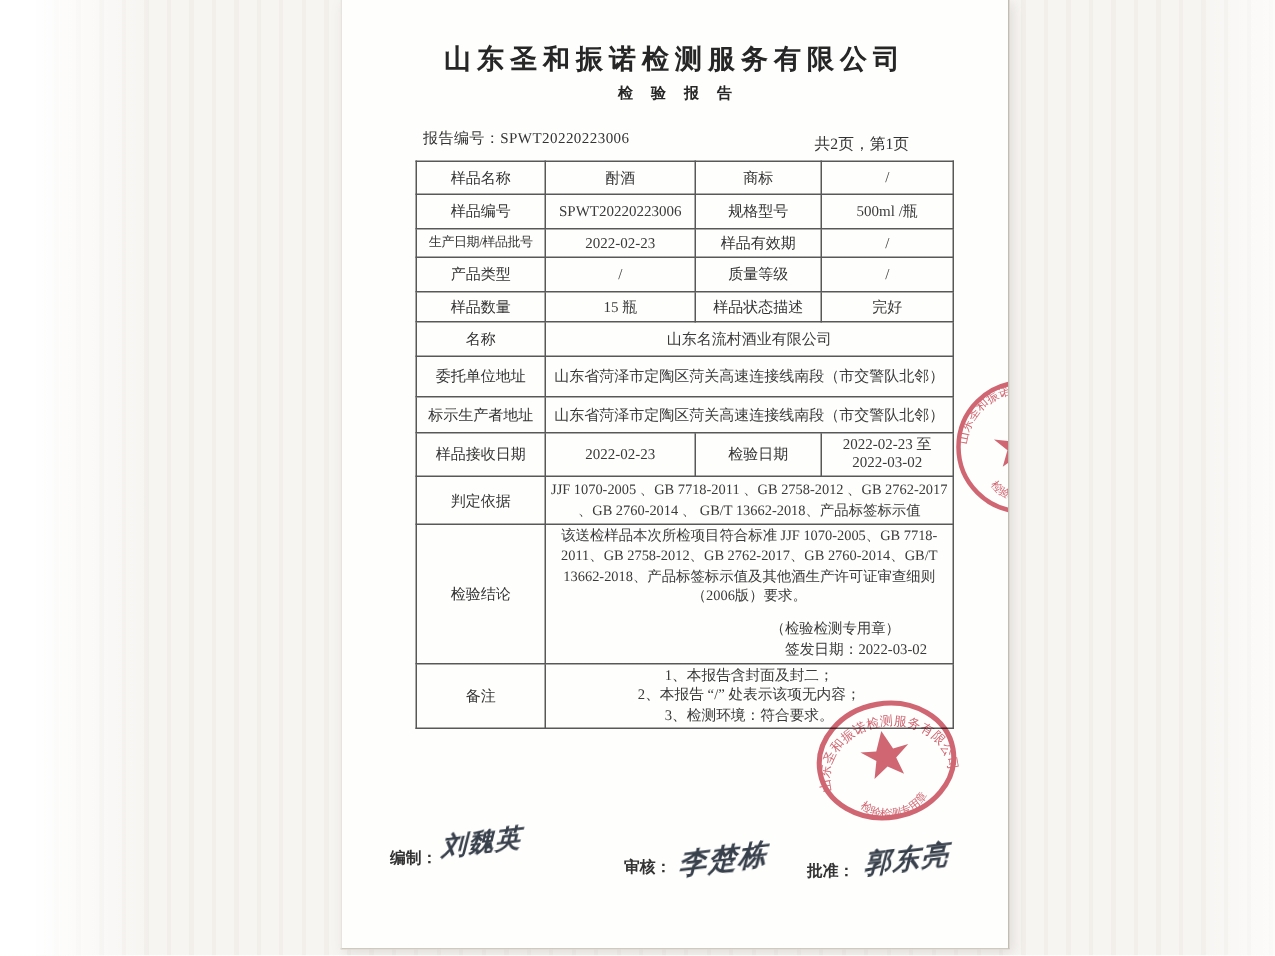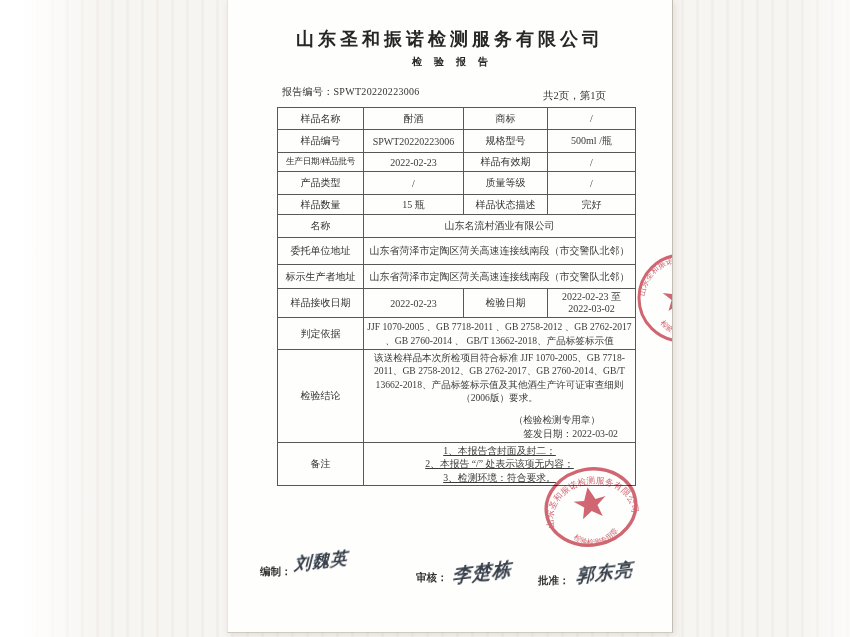--- a/index.html
+++ b/index.html
@@ -58,21 +58,21 @@
   td.lbl-sm { font-size:8.7px; letter-spacing:-.3px; white-space:nowrap; }
   td.para { text-align:left; padding:2px 6px; line-height:1.4; font-size:9.6px; }
   tr.r1{height:22px} tr.r2{height:23px} tr.r3{height:19px} tr.r4{height:23px}
   tr.r5{height:20px} tr.r6{height:23px} tr.r7{height:27px} tr.r8{height:23px}
   tr.r9{height:25px} tr.r10{height:24px} tr.r11{height:29px} tr.r12{height:30px}
   tr.r13{height:32px} tr.r14{height:77px} tr.r15{height:41px}
   .two-line span{display:block; line-height:1.25;}
   .concl-cell{vertical-align:top;}
   .seal-note{ text-align:right; margin-top:8px; padding-right:32px; font-size:9.6px;}
   .issue-date{ text-align:right; padding-right:14px; font-size:9.8px; margin-top:1px;}
-  .remarks div{ line-height:1.38; font-size:9.8px;text-decoration:underline; }
+  .remarks div{ line-height:1.38; font-size:9.8px; }
   .sign-row{ position:absolute; left:0; top:548px; width:446px; height:60px; }
   .sign-label{ position:absolute; font-size:10.5px; font-weight:bold; color:#333; }
   .signature{
     position:absolute; font-size:17px; font-style:italic; font-weight:bold;
     color:#38404b; transform:rotate(-7deg) skewX(-8deg);
     letter-spacing:1px; filter:blur(.2px);
   }
   .lab-prepared{ left:32px; top:17px; }  .sig-prepared{ left:66px; top:2px; }
   .lab-reviewed{ left:188px; top:23px; } .sig-reviewed{ left:224px; top:12px; font-size:19px; }
   .lab-approved{ left:310px; top:26px; } .sig-approved{ left:348px; top:13px; font-size:18px; }

